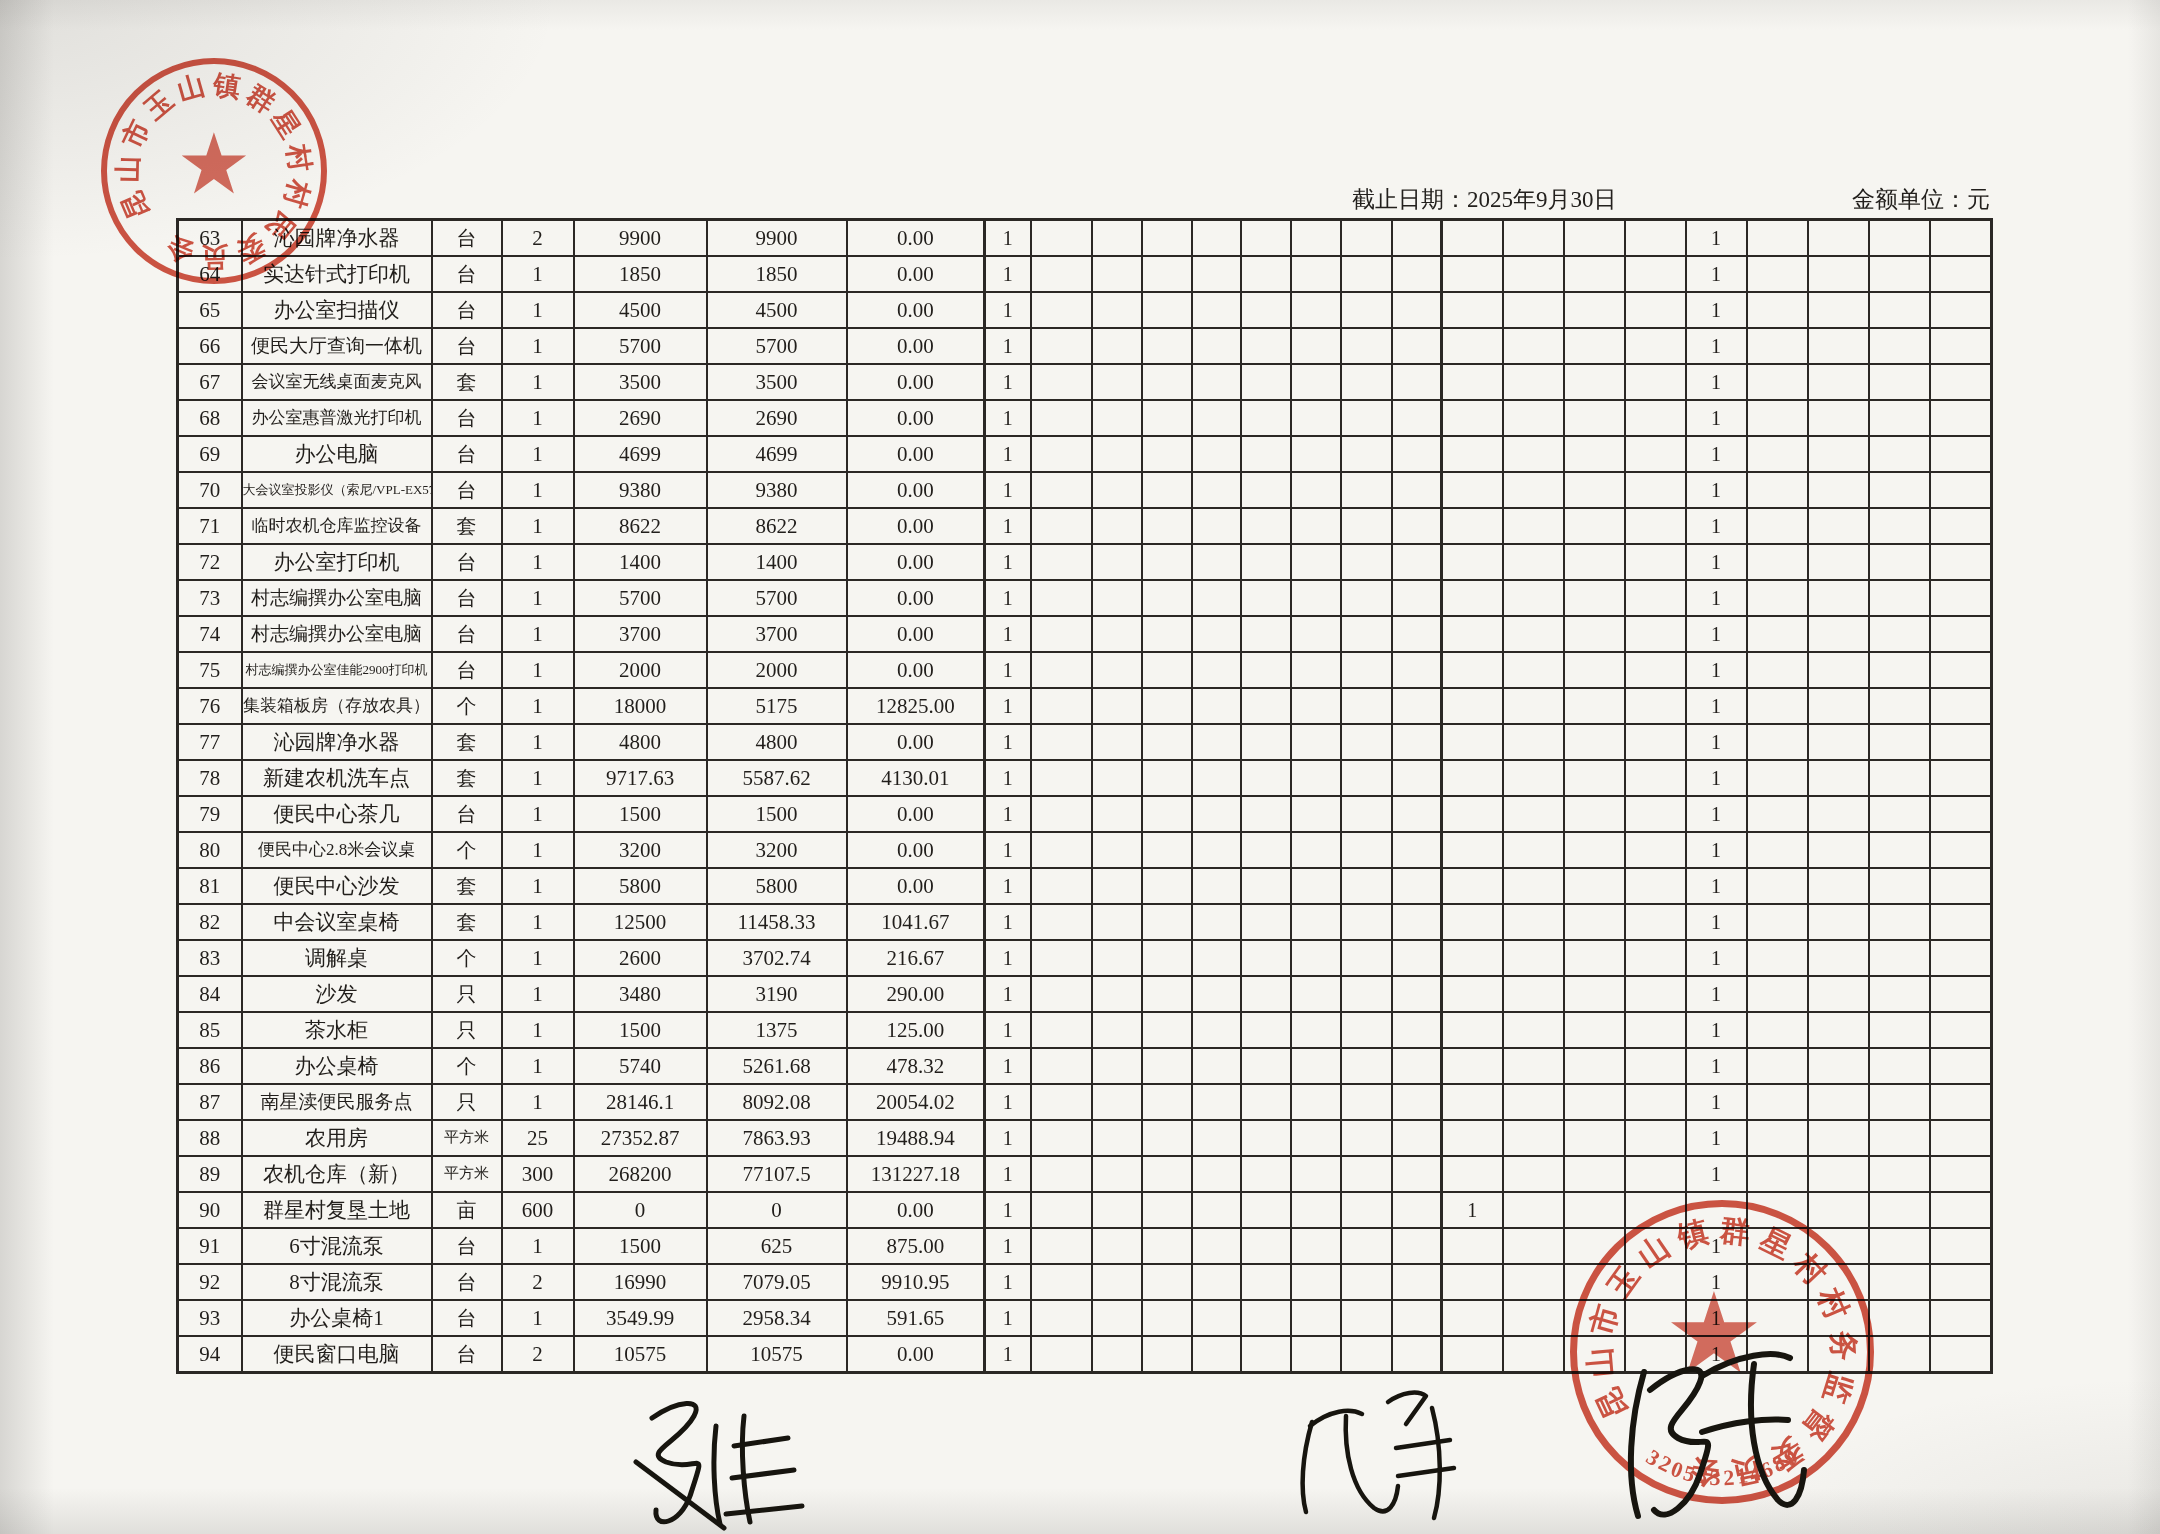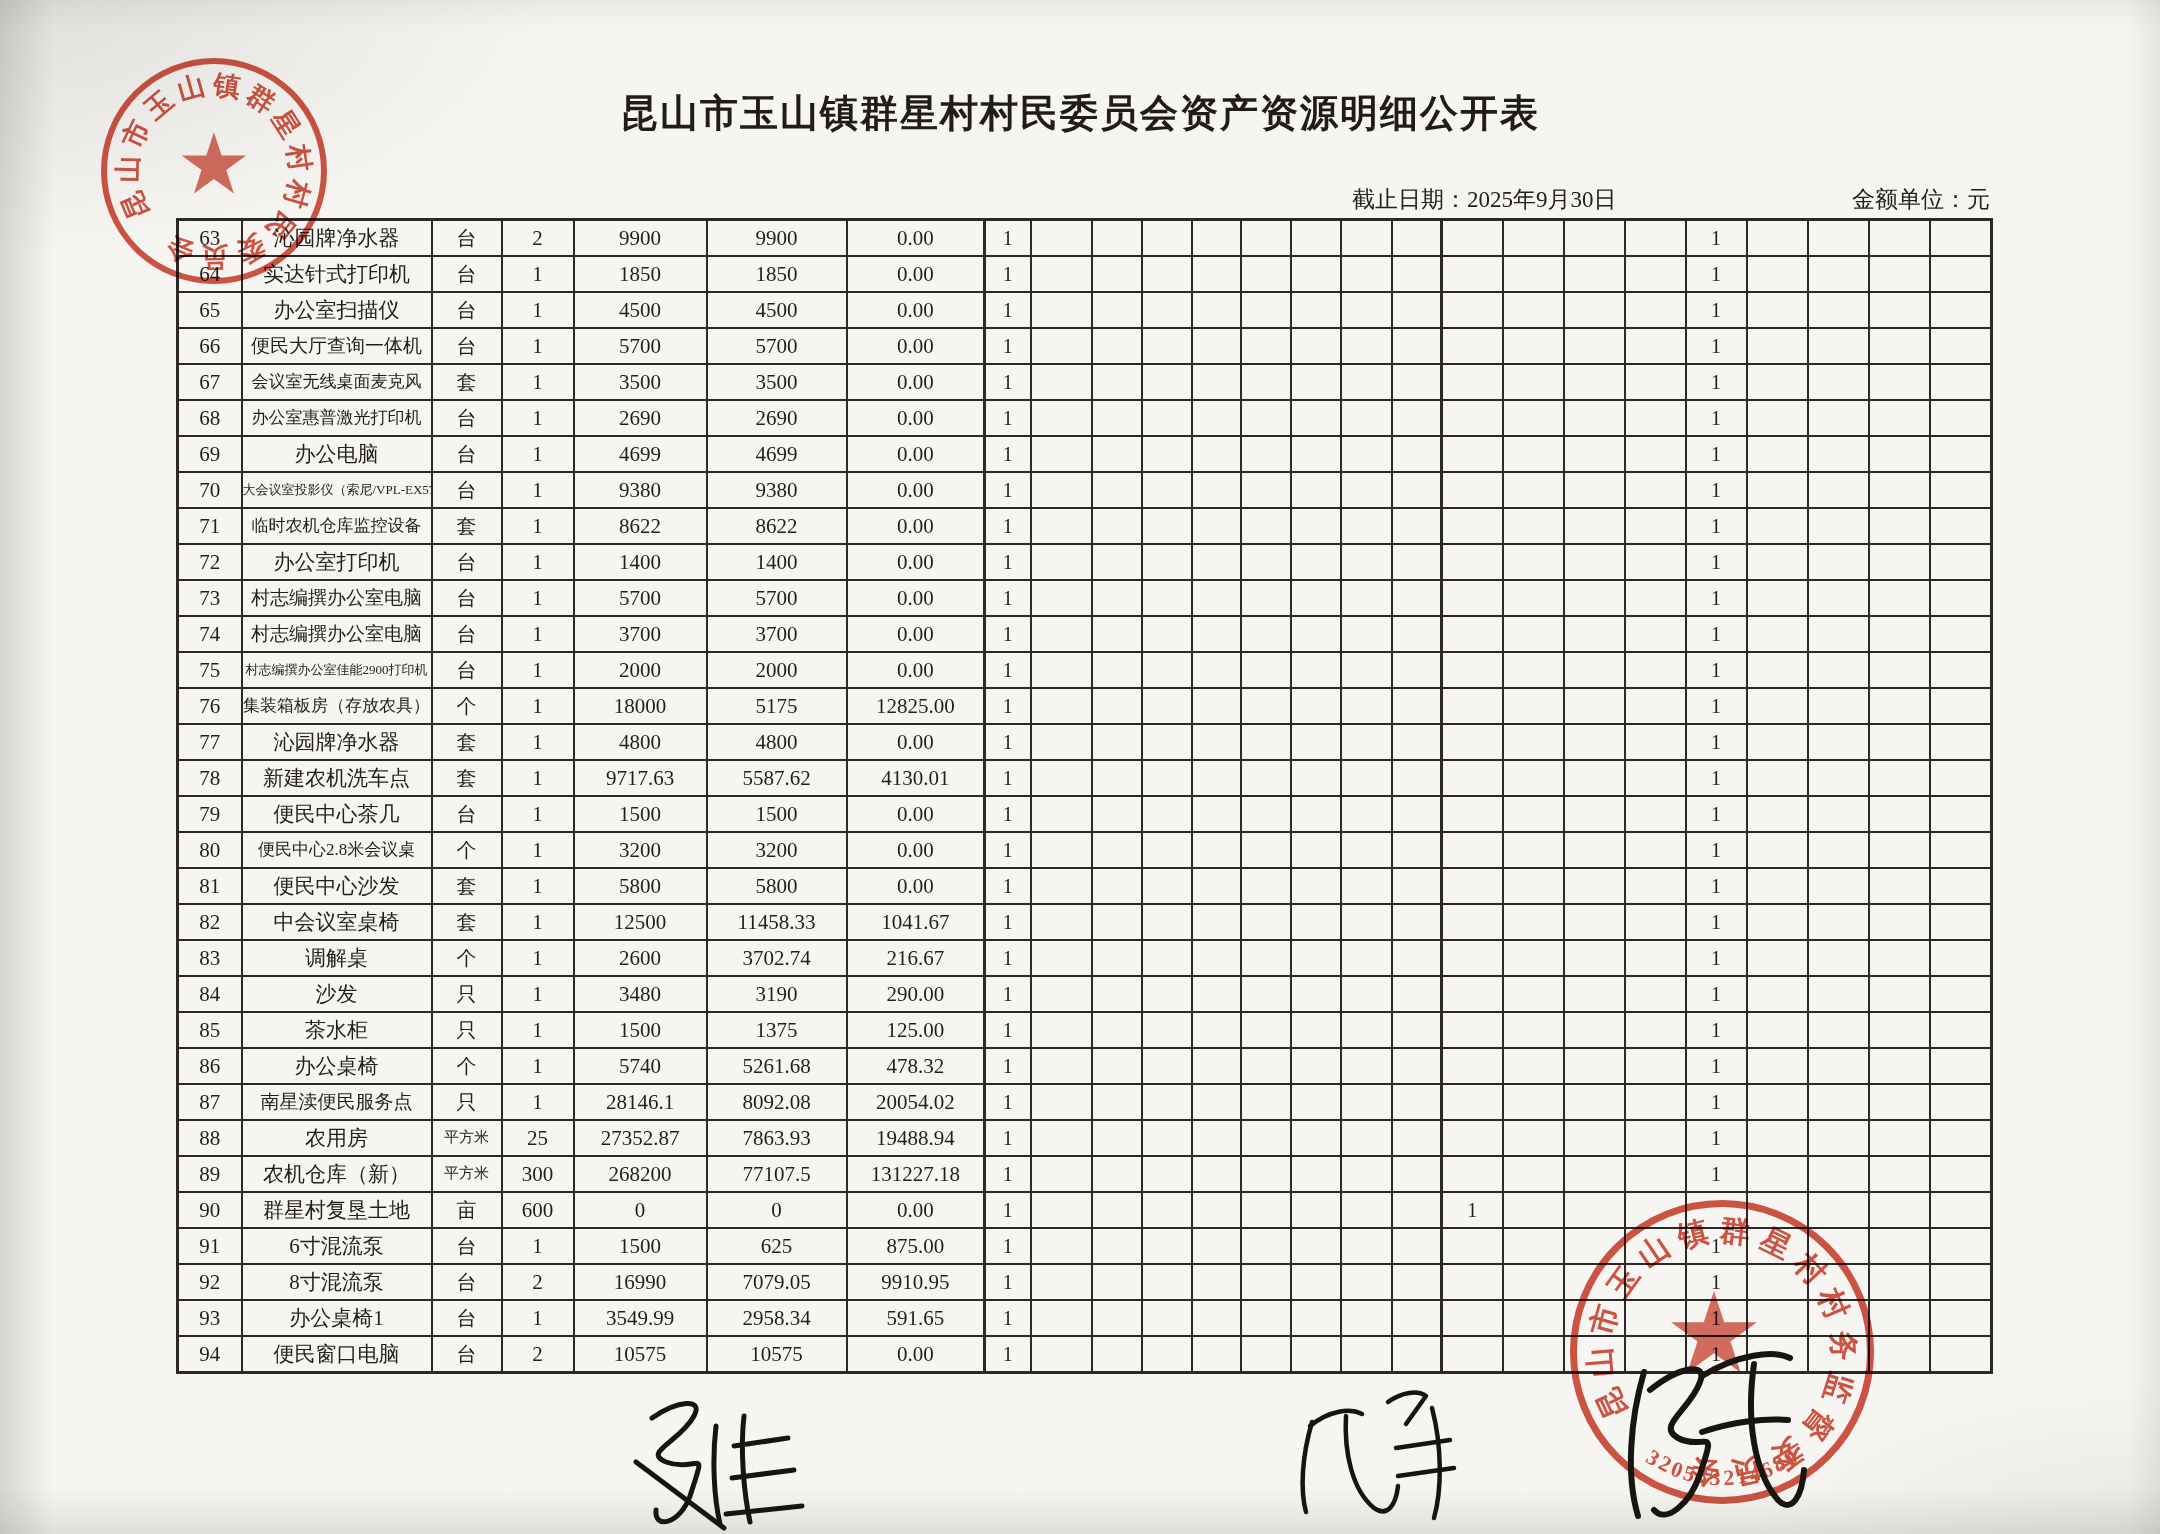--- a/index.html
+++ b/index.html
@@ -45,21 +45,20 @@
   .stamp .chars span{position:absolute;font-weight:700;font-family:"Liberation Serif","DejaVu Serif",serif;}
   .stamp .star{position:absolute;transform:translate(-50%,-50%);line-height:1;}
   .sig{position:absolute;left:0;top:0;pointer-events:none;}
   .sig path{fill:none;stroke:#17150f;stroke-linecap:round;stroke-linejoin:round;}
 </style>
 </head>
 <body>
 
 <div id="page">
 
-  <div class="title">昆山市玉山镇群星村村民委员会资产资源明细公开表</div>
 
   <div class="meta date">截止日期：2025年9月30日</div>
   <div class="meta amount">金额单位：元</div>
 
   <table class="asset">
     <colgroup id="cols">
         <col style="width: 64px;">
         <col style="width: 190px;">
         <col style="width: 70px;">
         <col style="width: 72px;">

